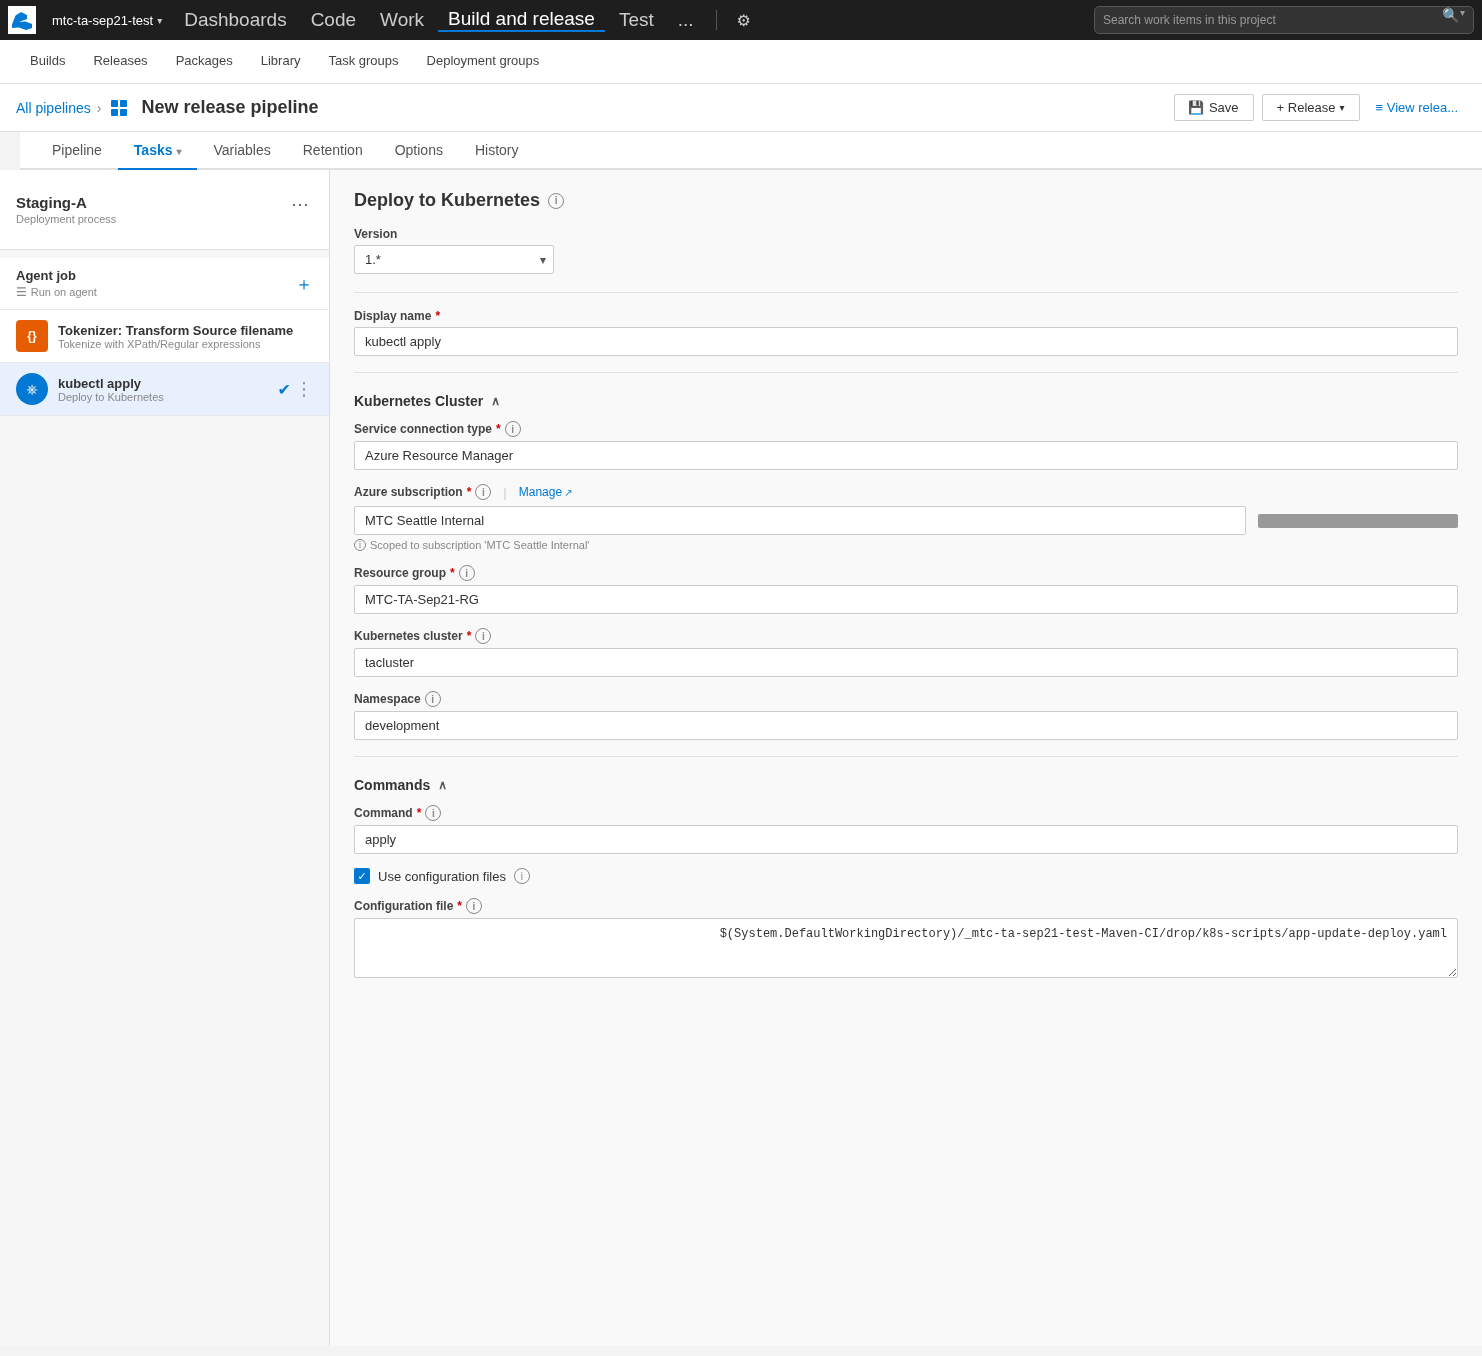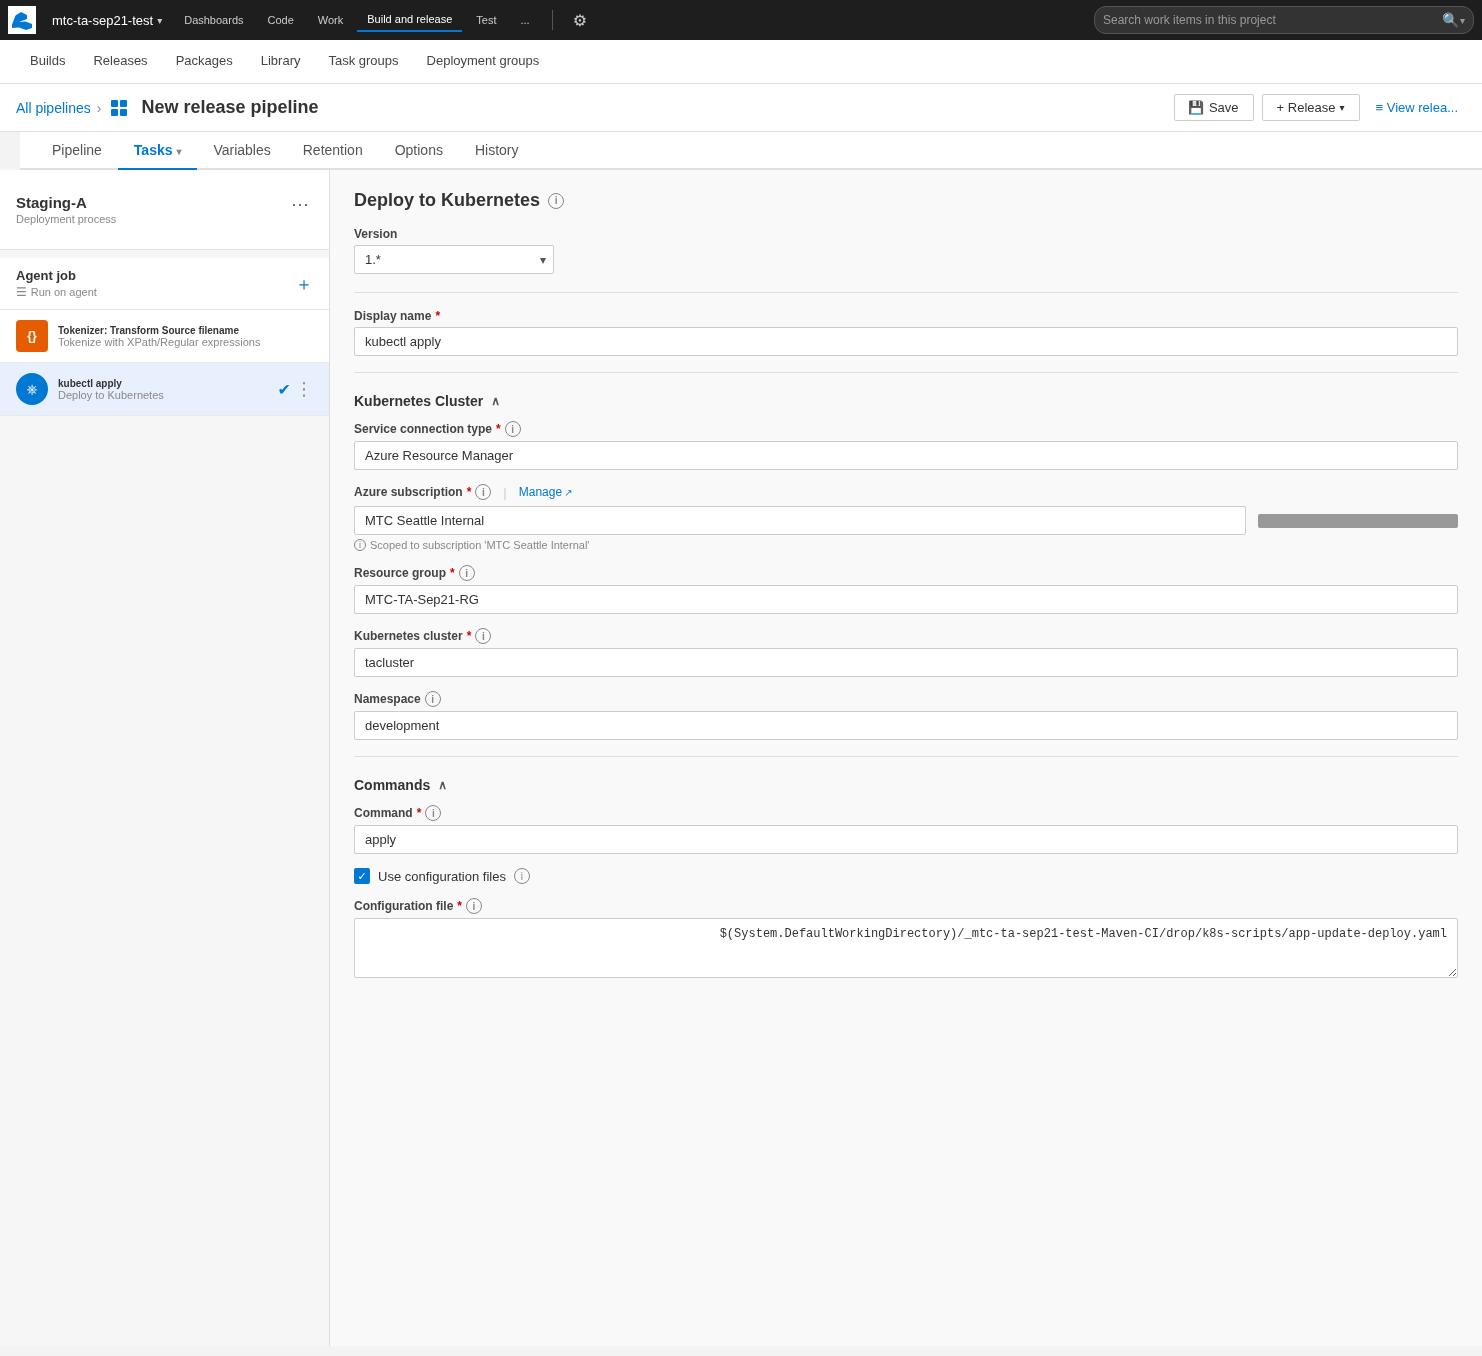--- a/index.html
+++ b/index.html
@@ -24,36 +24,36 @@
     .top-nav .logo svg { width: 20px; height: 20px; }
     .project-name {
       color: #fff;
       font-size: 13px;
       padding: 4px 8px;
       cursor: pointer;
       display: flex; align-items: center; gap: 4px;
     }
     .top-nav-item {
       color: #ccc;
-      font-size: 11px;
+      font-size: 19px;
       padding: 4px 10px;
       cursor: pointer;
       height: 24px;
       display: flex; align-items: center;
     }
     .top-nav-item.active { color: #fff; border-bottom: 2px solid #0078d4; }
     .nav-divider { width: 1px; background: #555; height: 20px; margin: 0 8px; }
     .search-bar {
       flex: 1;
       max-width: 380px;
       margin-left: auto;
       background: #333;
       border: 1px solid #555;
-      border-radius: 12px;
-      display: flex; align-items: center;
+      border-radius: 5px;
+      display: flex; 
       padding: 0 8px;
       height: 28px;
     }
     .search-bar input {
       background: transparent;
       border: none;
       color: #ccc;
       font-size: 12px;
       width: 100%;
       outline: none;
@@ -244,21 +244,21 @@
     }
     .task-icon-blue {
       width: 32px; height: 32px;
       background: #0078d4;
       border-radius: 50%;
       display: flex; align-items: center; justify-content: center;
       color: #fff; font-size: 16px;
       flex-shrink: 0;
     }
     .task-info { flex: 1; }
-    .task-name { font-size: 10px; font-weight: 600; color: #333; }
+    .task-name { font-size: 13px; font-weight: 600; color: #333; }
     .task-sub { font-size: 11px; color: #888; }
     .task-actions {
       display: flex; align-items: center; gap: 4px;
     }
     .task-check { color: #0078d4; font-size: 16px; }
     .task-dots { color: #888; font-size: 18px; cursor: pointer; }
 
     
     .right-panel {
       flex: 1;

